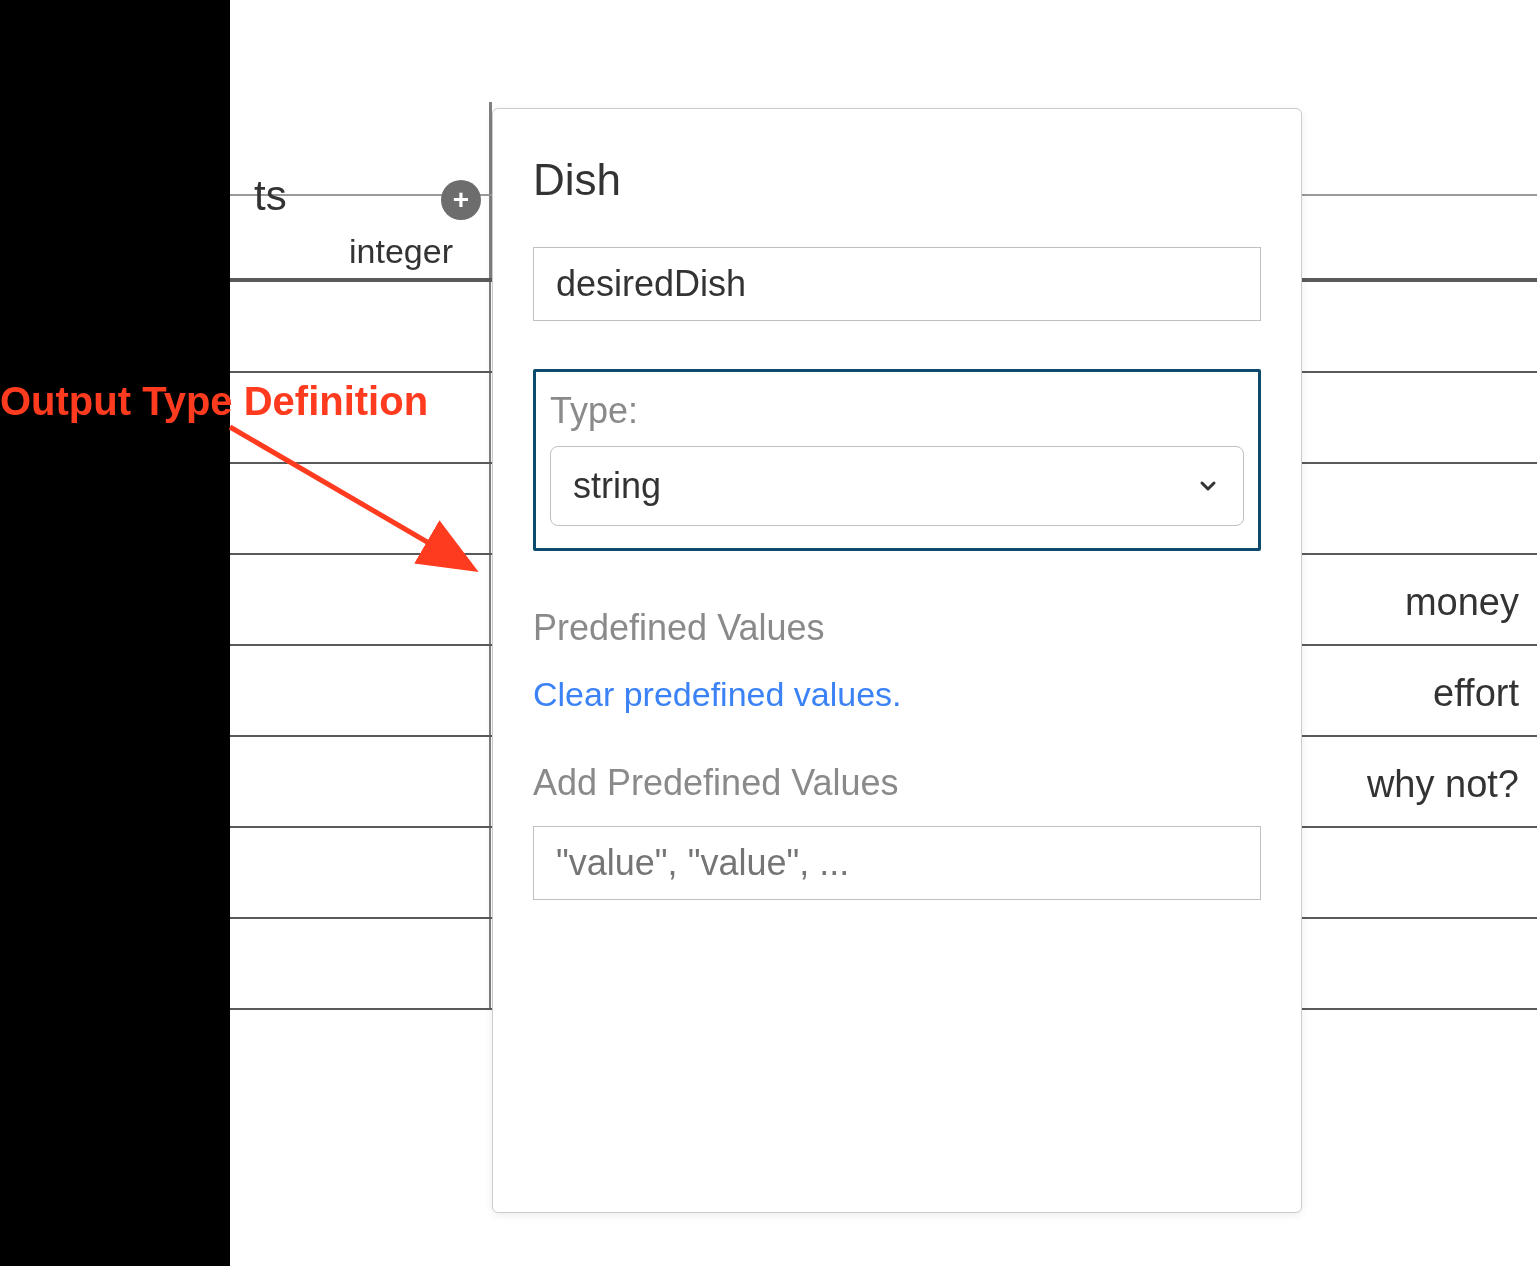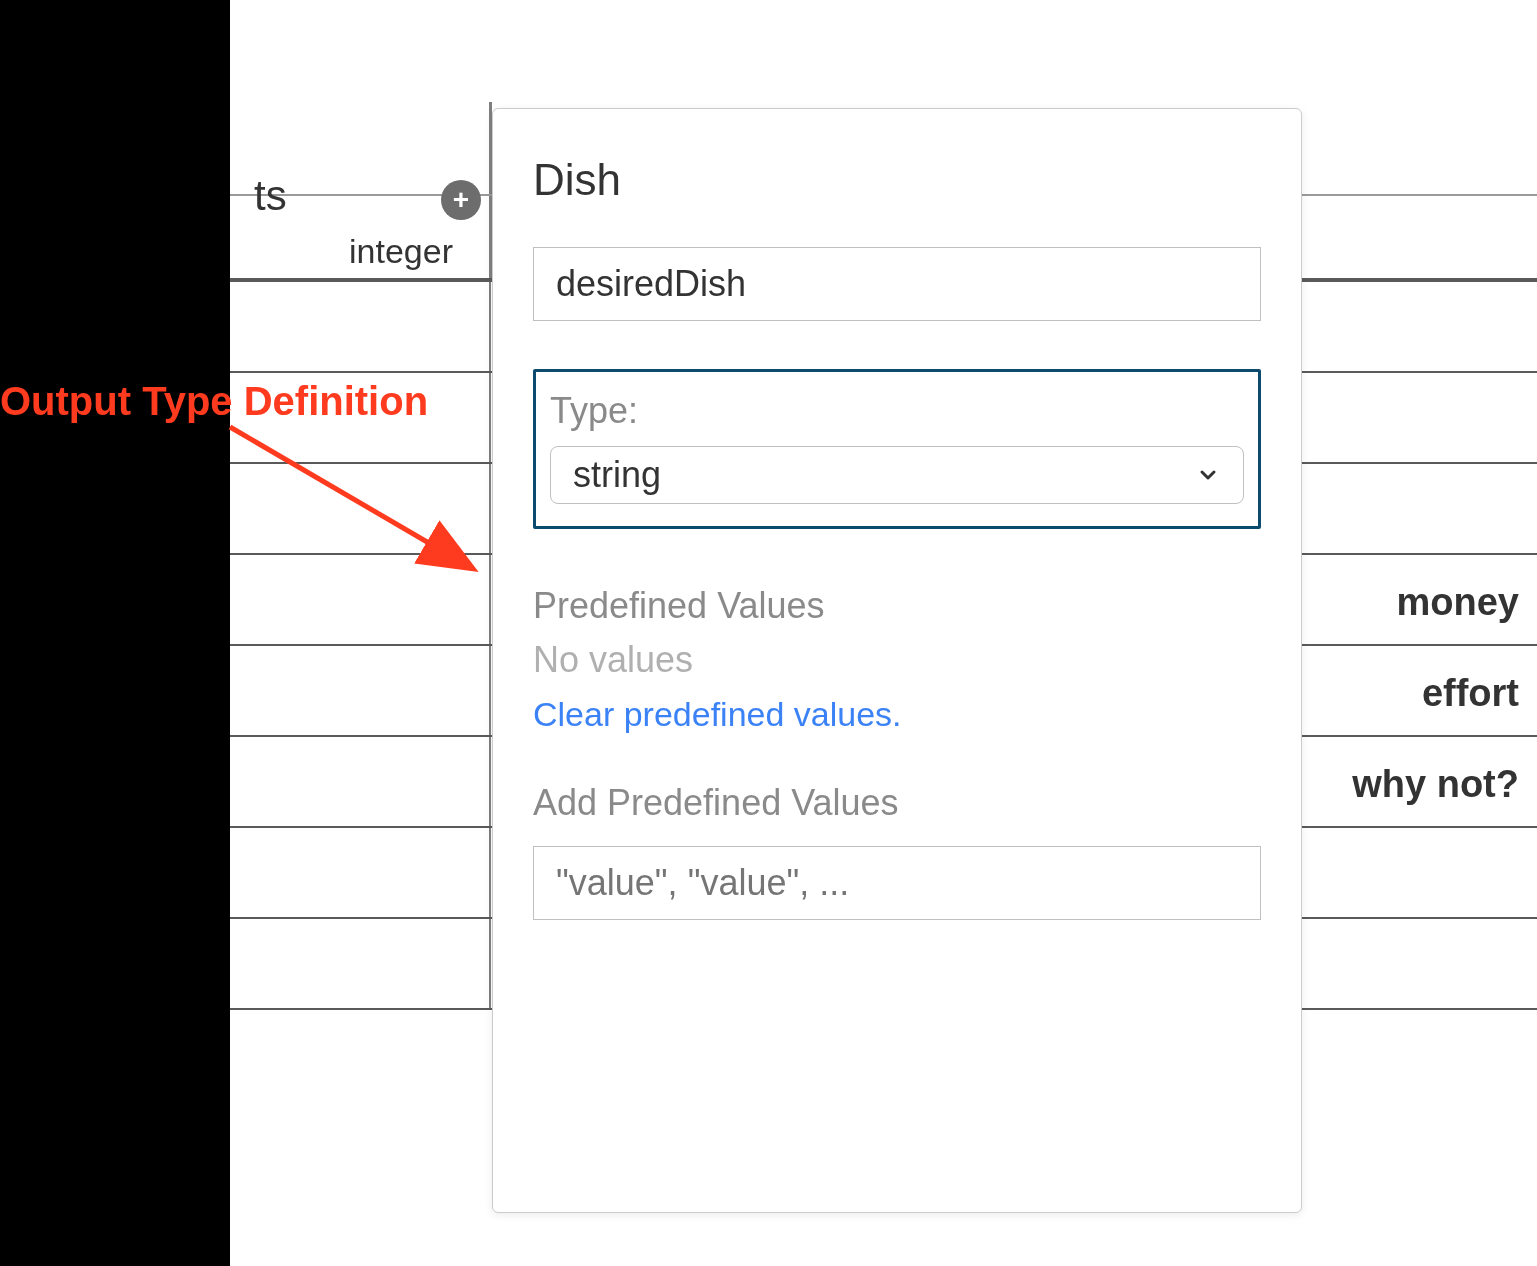--- a/index.html
+++ b/index.html
@@ -86,21 +86,20 @@
       height: 91px;
       border-bottom: 2px solid #5a5a5a;
       position: relative;
     }
     .bg-data-row .cell-text {
       position: absolute;
       right: 18px;
       top: 26px;
       font-size: 38px;
       color: #333;
-      font-weight: bold;
     }
     .bg-data-row .bg-vert {
       position: absolute;
       left: 259px;
       top: 0;
       bottom: 0;
       width: 2px;
       background: #808080;
     }
     .panel {
@@ -145,21 +144,21 @@
     }
     .type-section .field-label {
       margin-bottom: 14px;
     }
     .select-wrap {
       position: relative;
       width: 100%;
     }
     .select-input {
       width: 100%;
-      height: 58px;
+      height: 80px;
       border: 1px solid #c0c0c0;
       border-radius: 8px;
       font-size: 36px;
       color: #333;
       padding: 0 54px 0 22px;
       outline: none;
       background: #fff;
       appearance: none;
     }
     .chevron {
@@ -282,21 +281,20 @@
       <span class="chevron">
         <svg viewBox="0 0 24 24" fill="none" stroke="#333" stroke-width="3" stroke-linecap="round" stroke-linejoin="round">
           <polyline points="6 9 12 15 18 9"></polyline>
         </svg>
       </span>
     </div>
   </div>
 
   <div class="predefined-section">
     <div class="field-label">Predefined Values</div>
-    <div class="no-values">No values</div>
     <span class="clear-link">Clear predefined values.</span>
   </div>
 
   <div class="add-predefined-section">
     <div class="field-label">Add Predefined Values</div>
     <input class="text-input" type="text" placeholder="&quot;value&quot;, &quot;value&quot;, ..." style="">
   </div>
 </div>
 
 <div class="annotation">

